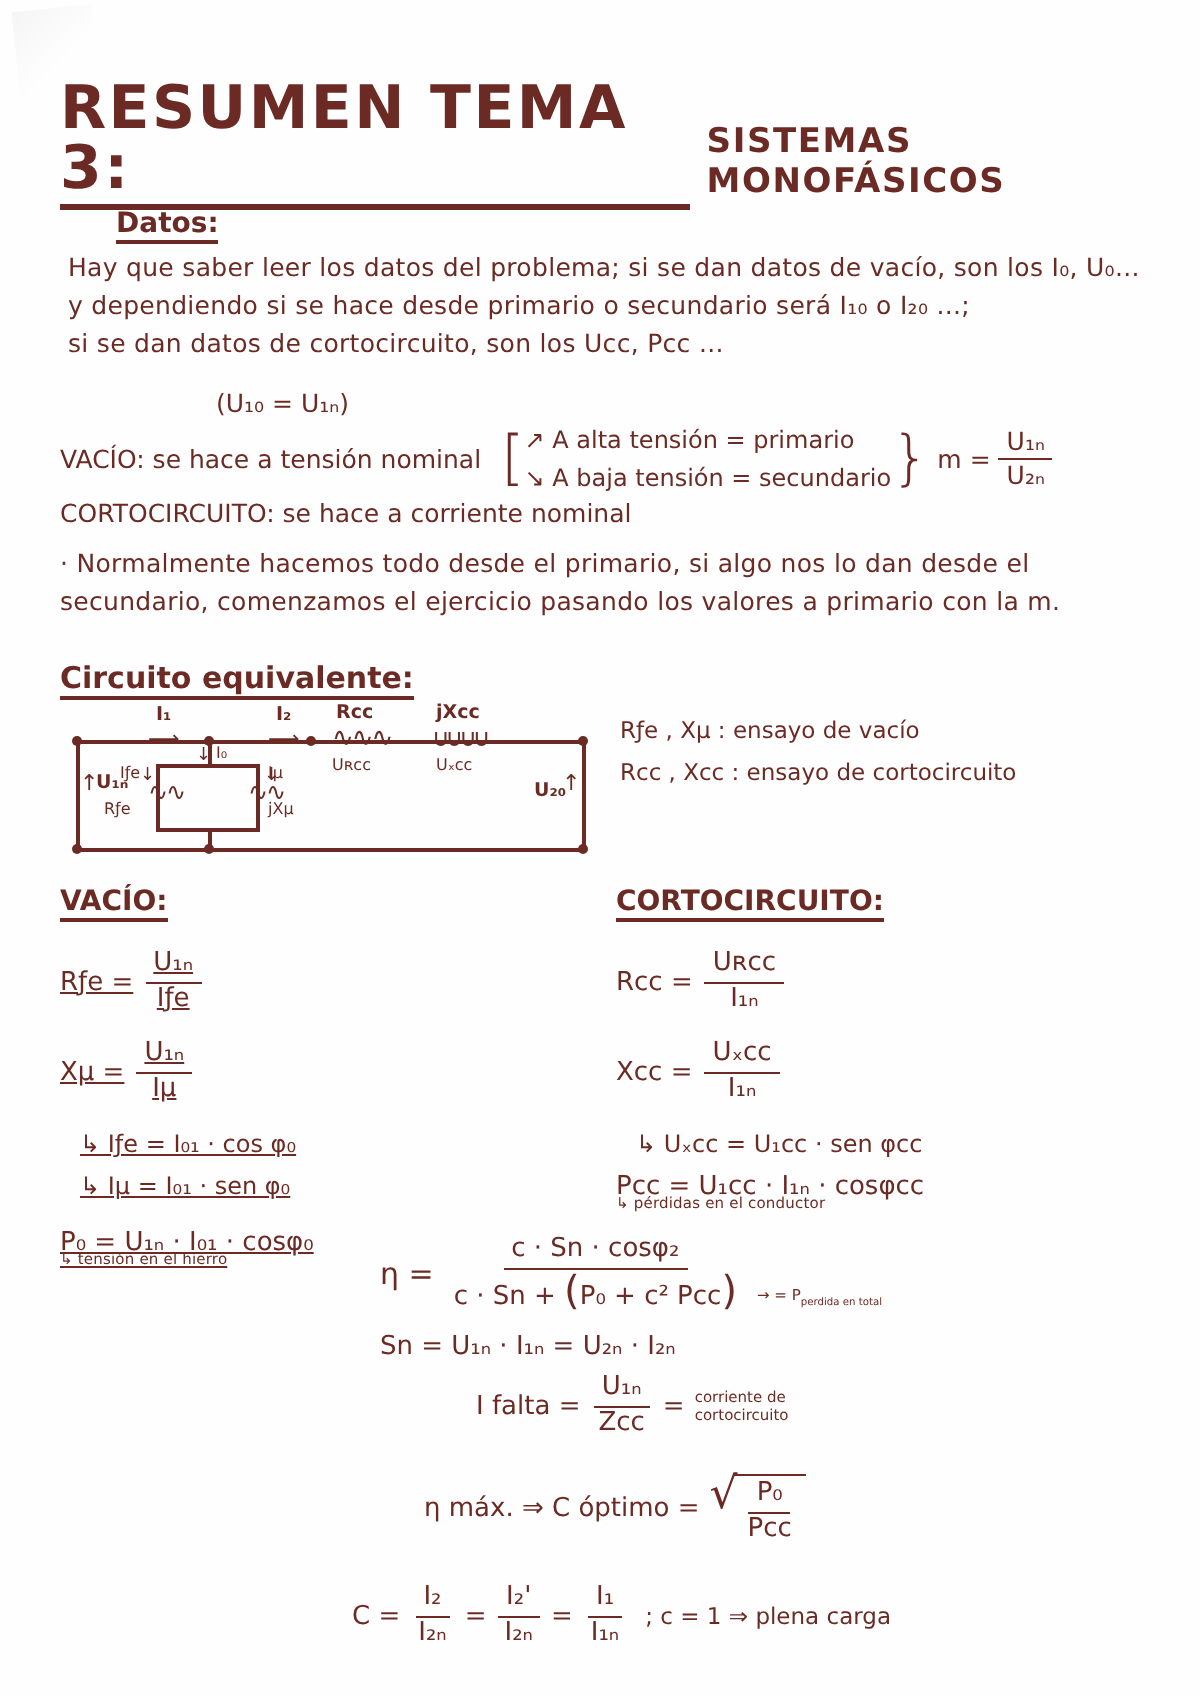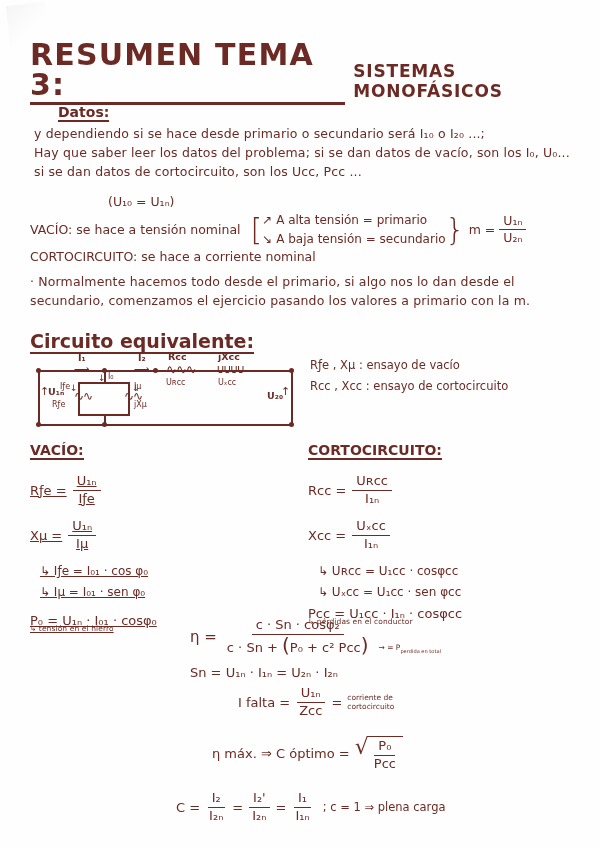--- a/index.html
+++ b/index.html
@@ -31,21 +31,21 @@
 
   .defs{position:absolute;left:30px;top:193px;width:545px;font-size:12.5px;line-height:18px;}
   .defs .uline{margin-left:78px;}
   .defrow{display:flex;align-items:center;gap:4px;}
   .brace-group{display:flex;align-items:center;margin-left:6px;}
   .brace{font-size:30px;line-height:0.8;font-weight:300;}
   .arrows{display:flex;flex-direction:column;gap:1px;font-size:12px;}
 
   .p-normal{left:30px;top:272px;width:545px;}
 
-  .sec-circ{position:absolute;left:30px;top:330px;font-size:19px;}
+  .sec-circ{position:absolute;left:30px;top:330px;font-size:15px;}
 
   
   .circuit{position:absolute;left:38px;top:352px;width:255px;height:75px;}
   .wire{position:absolute;background:#6b2b24;}
   .h-wire{height:2px;}
   .v-wire{width:2px;}
   .node{position:absolute;width:5px;height:5px;border-radius:50%;background:#6b2b24;}
   .lbl{position:absolute;font-size:9.5px;white-space:nowrap;font-weight:600;}
   .lbl-sm{position:absolute;font-size:8px;white-space:nowrap;}
   .arrow-r{position:absolute;font-size:11px;line-height:1;}
@@ -87,22 +87,22 @@
 
   <div class="title">
     <span class="title-main">RESUMEN TEMA 3:</span>
     <span class="title-sub">SISTEMAS MONOFÁSICOS</span>
   </div>
 
   <div class="sec-datos">
     <span class="h-under">Datos:</span>
   </div>
   <div class="para p-datos">
+    <div>Hay que saber leer los datos del problema; si se dan datos de vacío, son los I₀, U₀...</div>
     <div>y dependiendo si se hace desde primario o secundario será I₁₀ o I₂₀ ...;</div>
-    <div>Hay que saber leer los datos del problema; si se dan datos de vacío, son los I₀, U₀...</div>
     <div>si se dan datos de cortocircuito, son los Uᴄᴄ, Pᴄᴄ ...</div>
   </div>
 
   <div class="defs">
     <div class="uline">(U₁₀ = U₁ₙ)</div>
     <div class="defrow">
       <span>VACÍO: se hace a tensión nominal</span>
       <span class="brace-group">
         <span class="brace">[</span>
         <span class="arrows">
@@ -230,21 +230,20 @@
     </div>
 
     <div class="frm">
       <span>Xcc =</span>
       <span class="frac">
         <span class="num">Uₓcc</span>
         <span class="den">I₁ₙ</span>
       </span>
     </div>
 
-    <div class="frm-sub">↳ Uʀcc = U₁cc · cosφcc</div>
     <div class="frm-sub">↳ Uₓcc = U₁cc · sen φcc</div>
 
     <div class="frm" style="margin-bottom:2px;">Pcc = U₁cc · I₁ₙ · cosφcc</div>
     <div class="note">↳ pérdidas en el conductor</div>
   </div>
 
   <div class="bottom">
 
     <div class="eta-row">
       <span style="font-size:15px;">η =</span>

